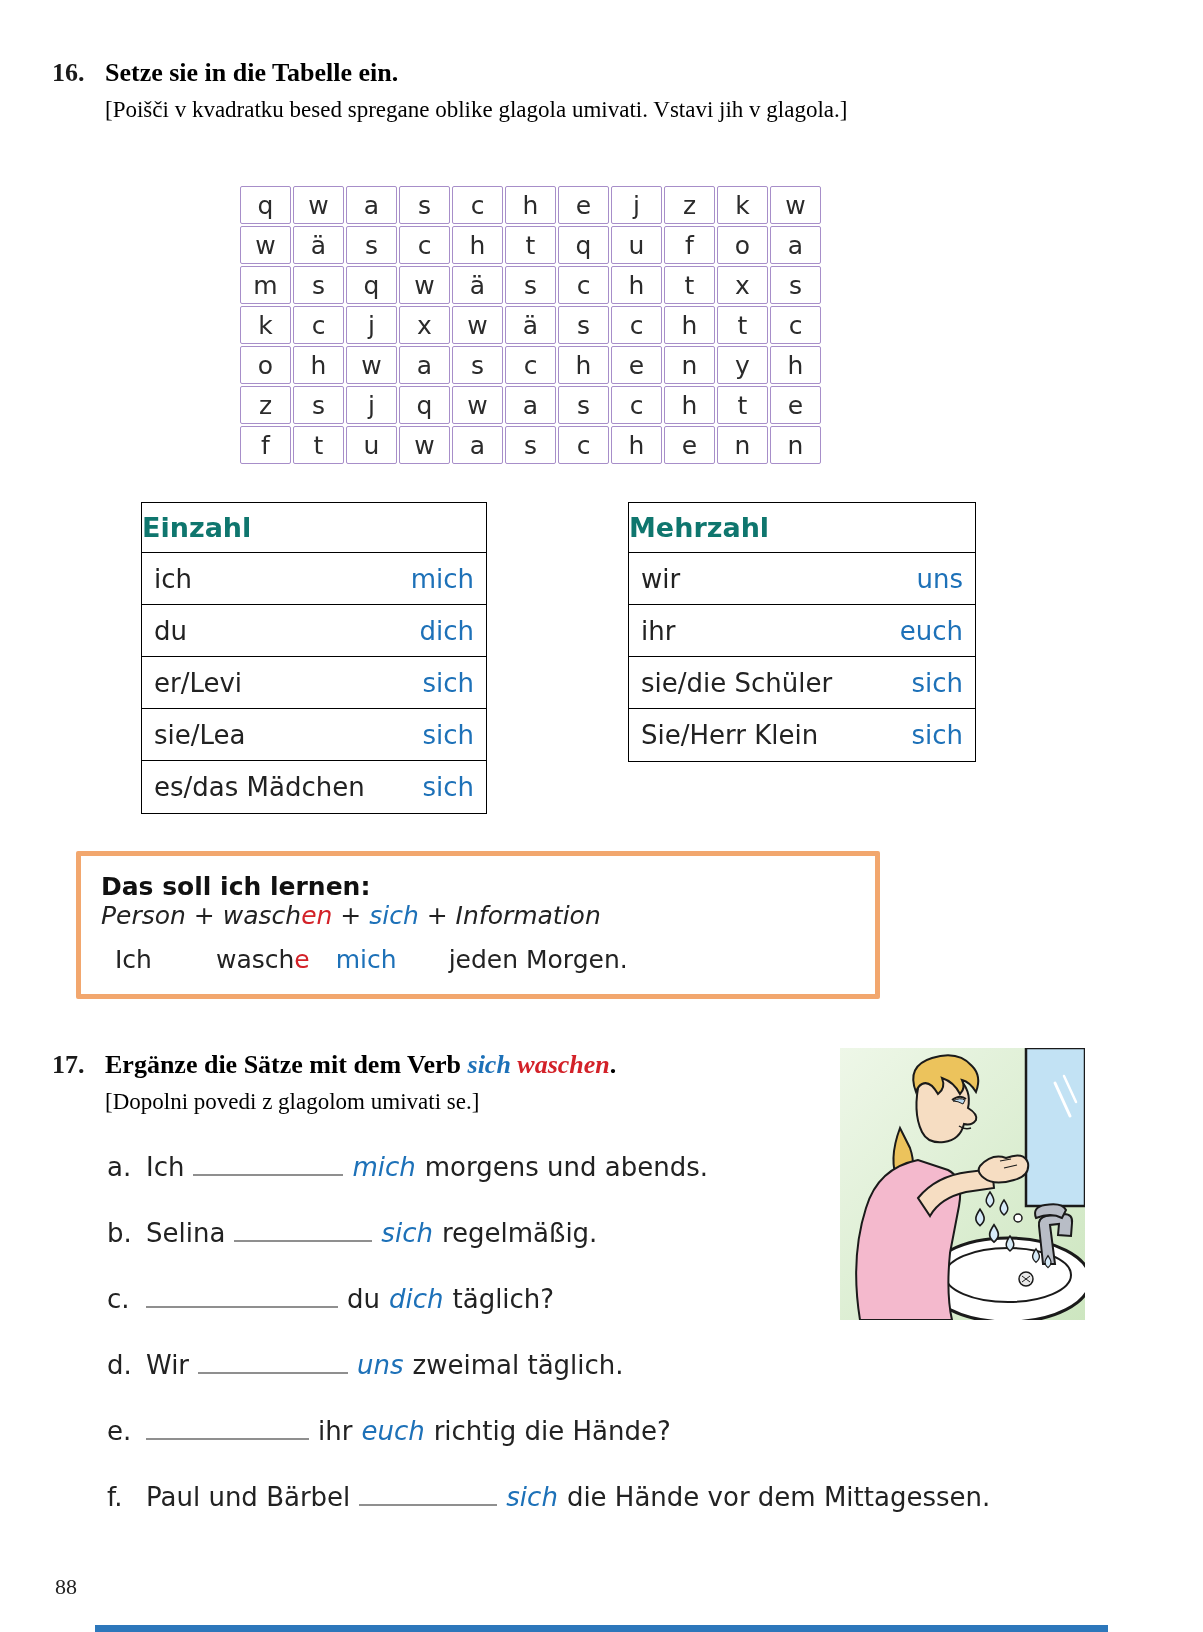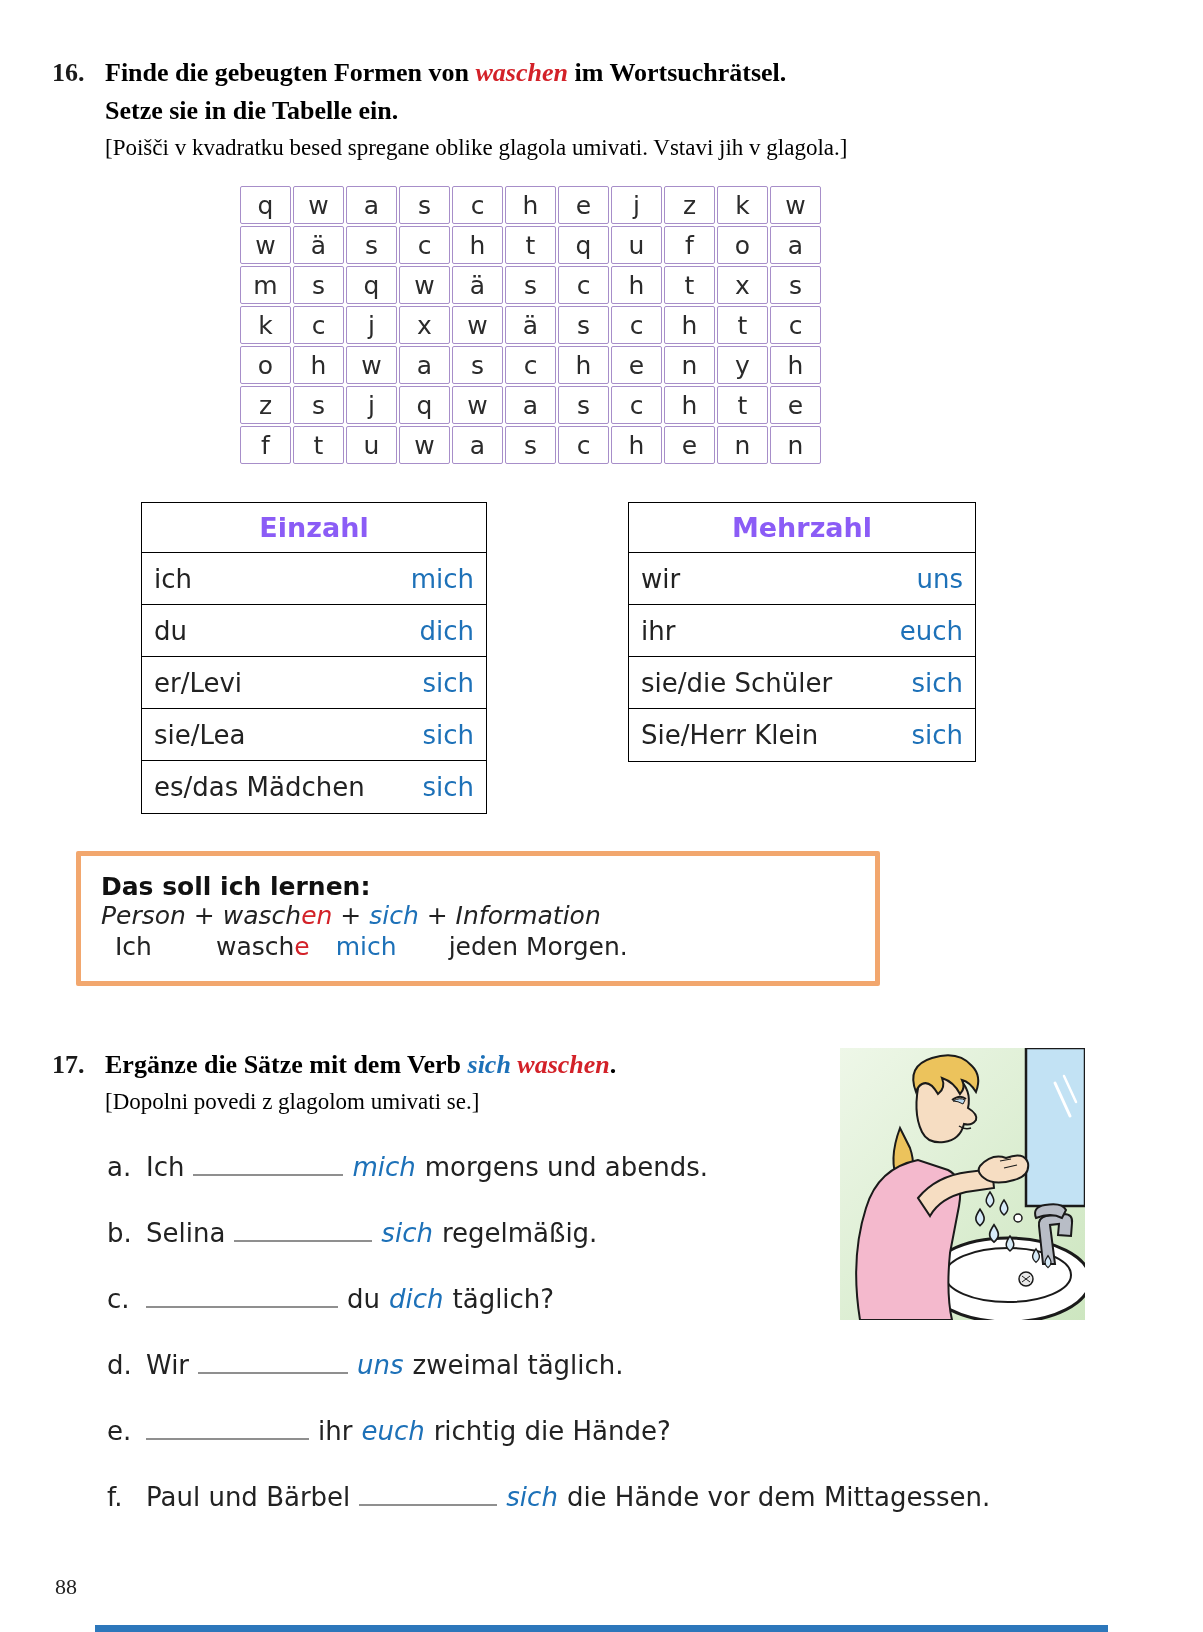--- a/index.html
+++ b/index.html
@@ -26,36 +26,36 @@
   .it{}
   #ex16{top:54px}
   #ex17{top:1046px}
   
   #wordsearch{position:absolute;left:240px;top:186px;display:grid;
     grid-template-columns:repeat(11,51px);grid-auto-rows:38px;gap:2px}
   .ws-cell{border:1.6px solid var(--grid-border);border-radius:2px;background:#fff;
     display:flex;align-items:center;justify-content:center;font-size:25px;color:#2b2b2b}
   
   .tbl{position:absolute;border:1.6px solid #000;background:#fff}
-  .tbl-header{height:50px;line-height:50px;text-align:center;font-weight:bold;font-size:27px;
-    border-bottom:1.6px solid #000;color:#8b5cf6}
+  .tbl-header{height:50px;line-height:50px;font-weight:bold;font-size:27px;
+    border-bottom:1.6px solid #000;color:#0f766e}
   .tbl-row{height:52px;display:flex;align-items:center;justify-content:space-between;
     padding:0 12px;font-size:26px;border-bottom:1.6px solid #000;color:#222}
   .tbl-row:last-child{border-bottom:none}
   .tbl-row .ans{color:var(--blue)}
   #einzahl{left:141px;top:502px;width:346px}
   #mehrzahl{left:628px;top:502px;width:348px}
   
   #learnbox{position:absolute;left:76px;top:851px;width:804px;border:5px solid var(--box-border);
     border-radius:2px;background:#fff;padding:16px 20px 20px 20px}
   .lb-title{font-weight:bold;font-size:25px;color:#111}
   .lb-formula{font-style:italic;font-size:25px;margin-top:0;color:#222}
   .lb-formula .red{color:var(--red)}
   .lb-formula .blue{color:var(--blue)}
-  .lb-example{font-size:25px;margin-top:2px;padding-left:14px;color:#222}
+  .lb-example{font-size:25px;margin-top:15px;padding-left:14px;color:#222}
   .lb-example .g1{margin-right:64px}
   .lb-example .g2{margin-right:26px}
   .lb-example .g3{margin-right:52px}
   .lb-example .red{color:var(--red)}
   .lb-example .blue{color:var(--blue)}
   
   #sentences{position:absolute;left:107px;top:1136px;width:1000px}
   .sentence{height:66px;padding-top:14px;font-size:26px;display:flex;align-items:baseline;gap:9px;color:#222}
   .s-label{min-width:30px}
   .s-blue{color:var(--blue);font-style:italic}
@@ -65,21 +65,20 @@
   
   #pagenum{position:absolute;left:55px;top:1574px;font-family:"Liberation Serif",serif;font-size:22px;color:#222}
   #footerbar{position:absolute;left:95px;top:1625px;width:1013px;height:7px;background:var(--bar-blue)}
 </style>
 </head>
 <body>
 
 <div class="ex-block" id="ex16">
   <div class="ex-num">16.</div>
   <div class="ex-body">
-    <div class="ex-title"><span>Finde die gebeugten Formen von </span><span class="red-it">waschen</span><span> im Wortsuchrätsel.</span></div>
     <div class="ex-title">Setze sie in die Tabelle ein.</div>
     <div class="ex-sub"><span>[Poišči v kvadratku besed spregane oblike glagola </span><span class="it">umivati</span><span>. Vstavi jih v glagola.]</span></div>
   </div>
 </div>
 
 <div id="wordsearch">
     <div class="ws-cell">q</div>
     <div class="ws-cell">w</div>
     <div class="ws-cell">a</div>
     <div class="ws-cell">s</div>

